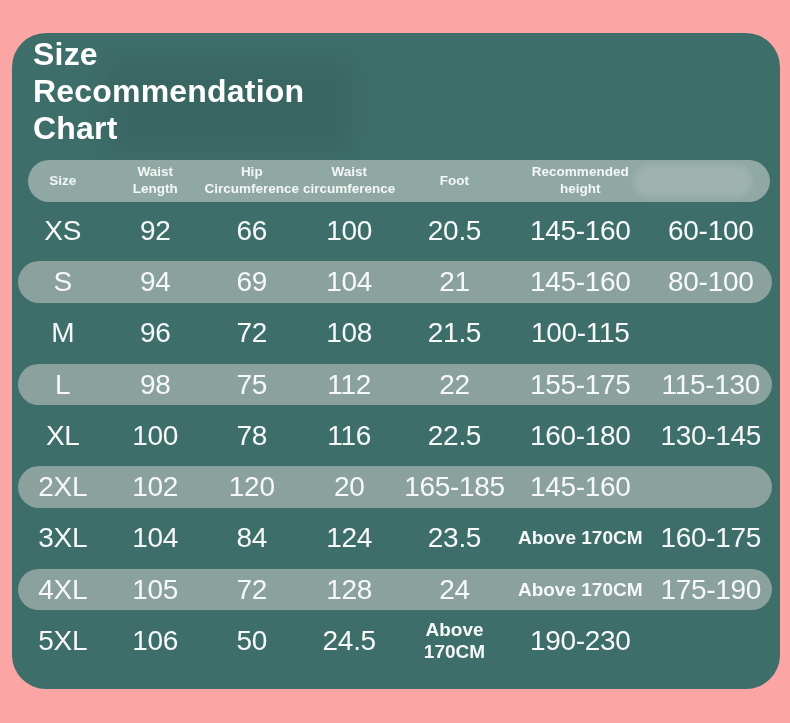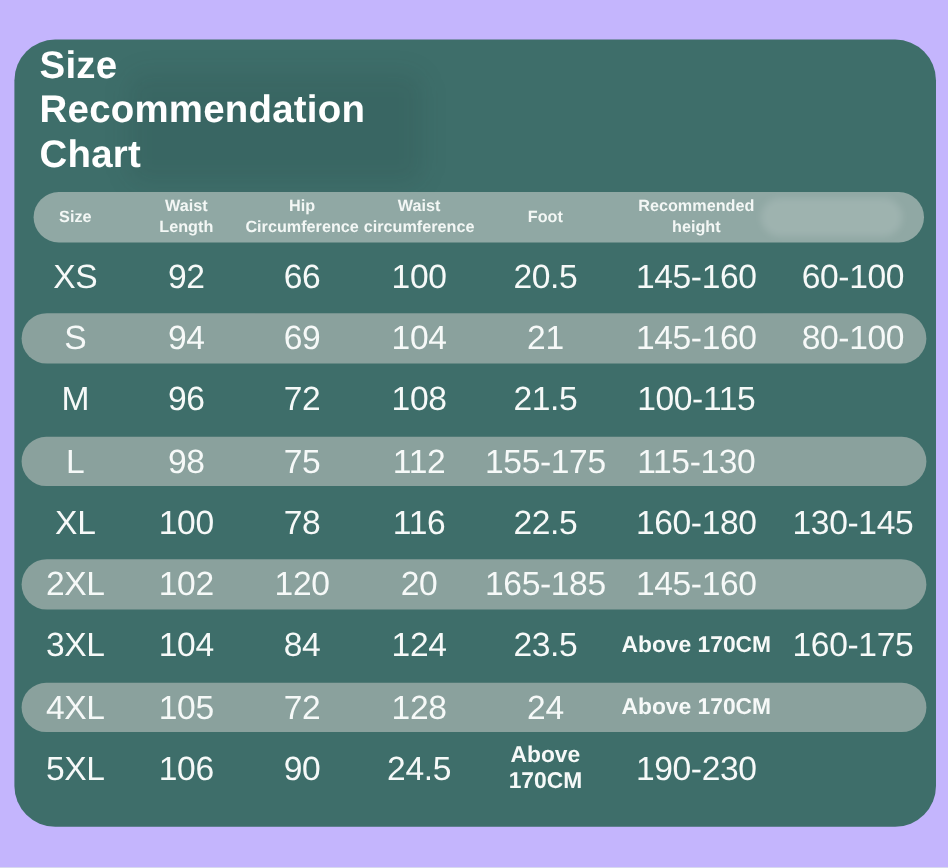--- a/index.html
+++ b/index.html
@@ -1,20 +1,20 @@
 <!DOCTYPE html>
 <html><head>
 <meta charset="utf-8">
 <style>
   html, body { margin: 0; padding: 0; background: #ffffff; }
   .stage {
     position: relative;
     width: 790px;
     height: 723px;
-    background: #c4b5fd;
+    background: #fca5a5;
     overflow: hidden;
     font-family: "Liberation Sans", sans-serif;
   }
   .panel {
     position: absolute;
     left: 12px;
     top: 33px;
     width: 768px;
     height: 656px;
     background: #3E6E6A;
@@ -177,20 +177,21 @@
     <div class="cell">108</div>
     <div class="cell">21.5</div>
     <div class="cell">100-115</div>
   </div>
 
   <div class="trow grid-cols striped">
     <div class="cell">L</div>
     <div class="cell">98</div>
     <div class="cell">75</div>
     <div class="cell">112</div>
+    <div class="cell">22</div>
     <div class="cell">155-175</div>
     <div class="cell">115-130</div>
   </div>
 
   <div class="trow grid-cols">
     <div class="cell">XL</div>
     <div class="cell">100</div>
     <div class="cell">78</div>
     <div class="cell">116</div>
     <div class="cell">22.5</div>
@@ -217,26 +218,27 @@
     <div class="cell">160-175</div>
   </div>
 
   <div class="trow grid-cols striped">
     <div class="cell">4XL</div>
     <div class="cell">105</div>
     <div class="cell">72</div>
     <div class="cell">128</div>
     <div class="cell">24</div>
     <div class="cell text-note">Above 170CM</div>
+    <div class="cell">175-190</div>
   </div>
 
   <div class="trow grid-cols">
     <div class="cell">5XL</div>
     <div class="cell">106</div>
-    <div class="cell">90</div>
+    <div class="cell">50</div>
     <div class="cell">24.5</div>
     <div class="cell text-note">Above 170CM</div>
     <div class="cell">190-230</div>
   </div>
 </div>
     </div>
   </div>
 </div>
 
 </body></html>

